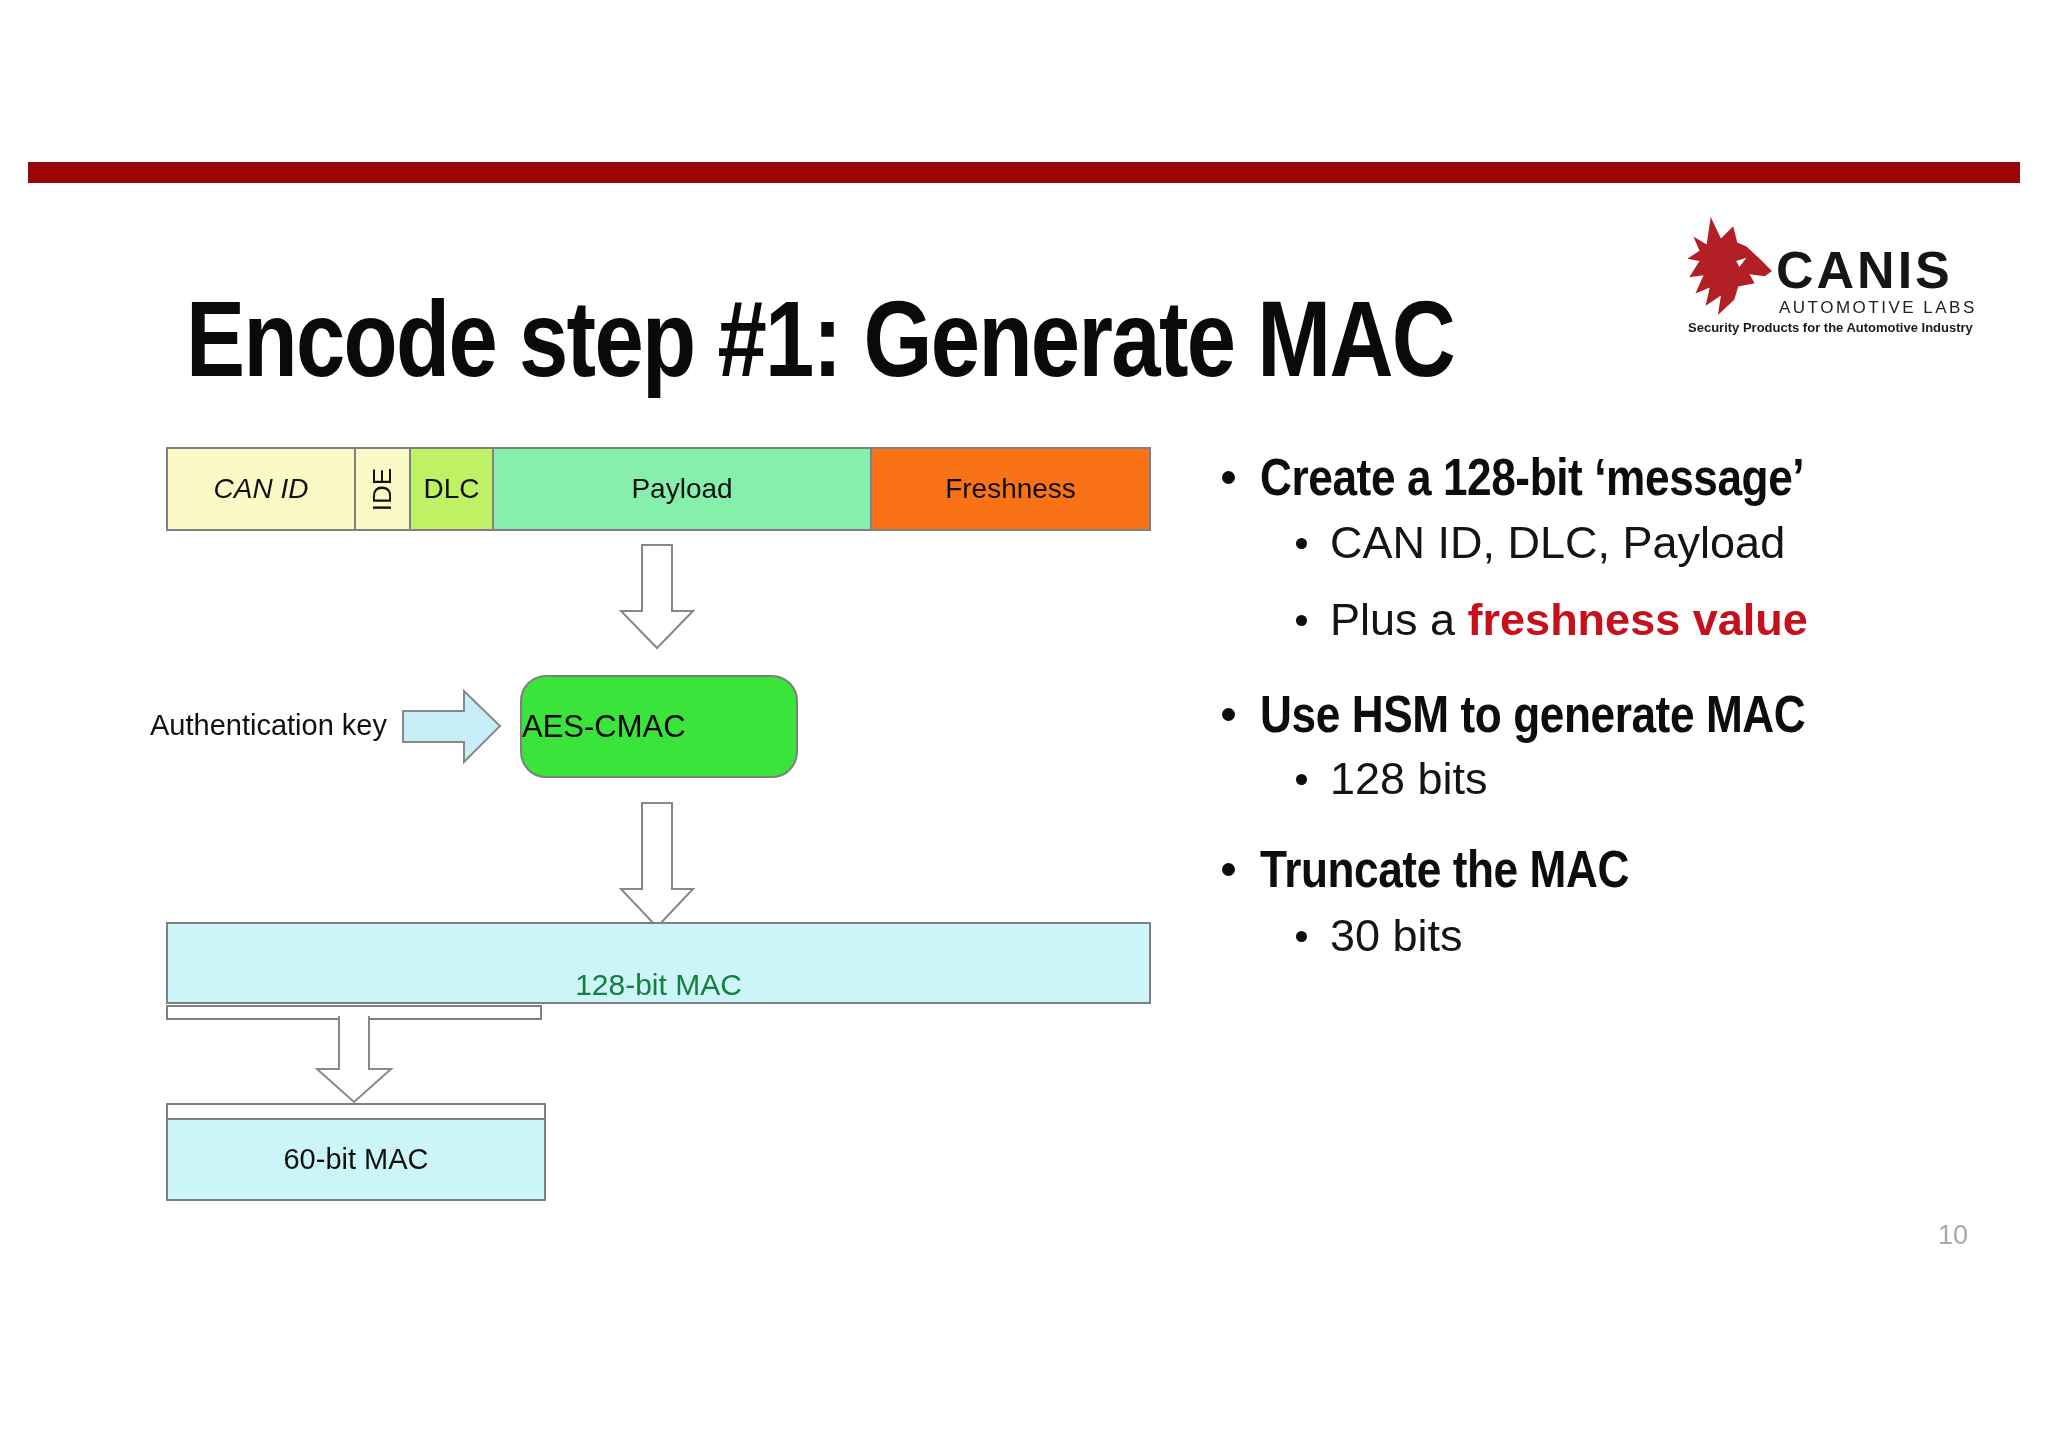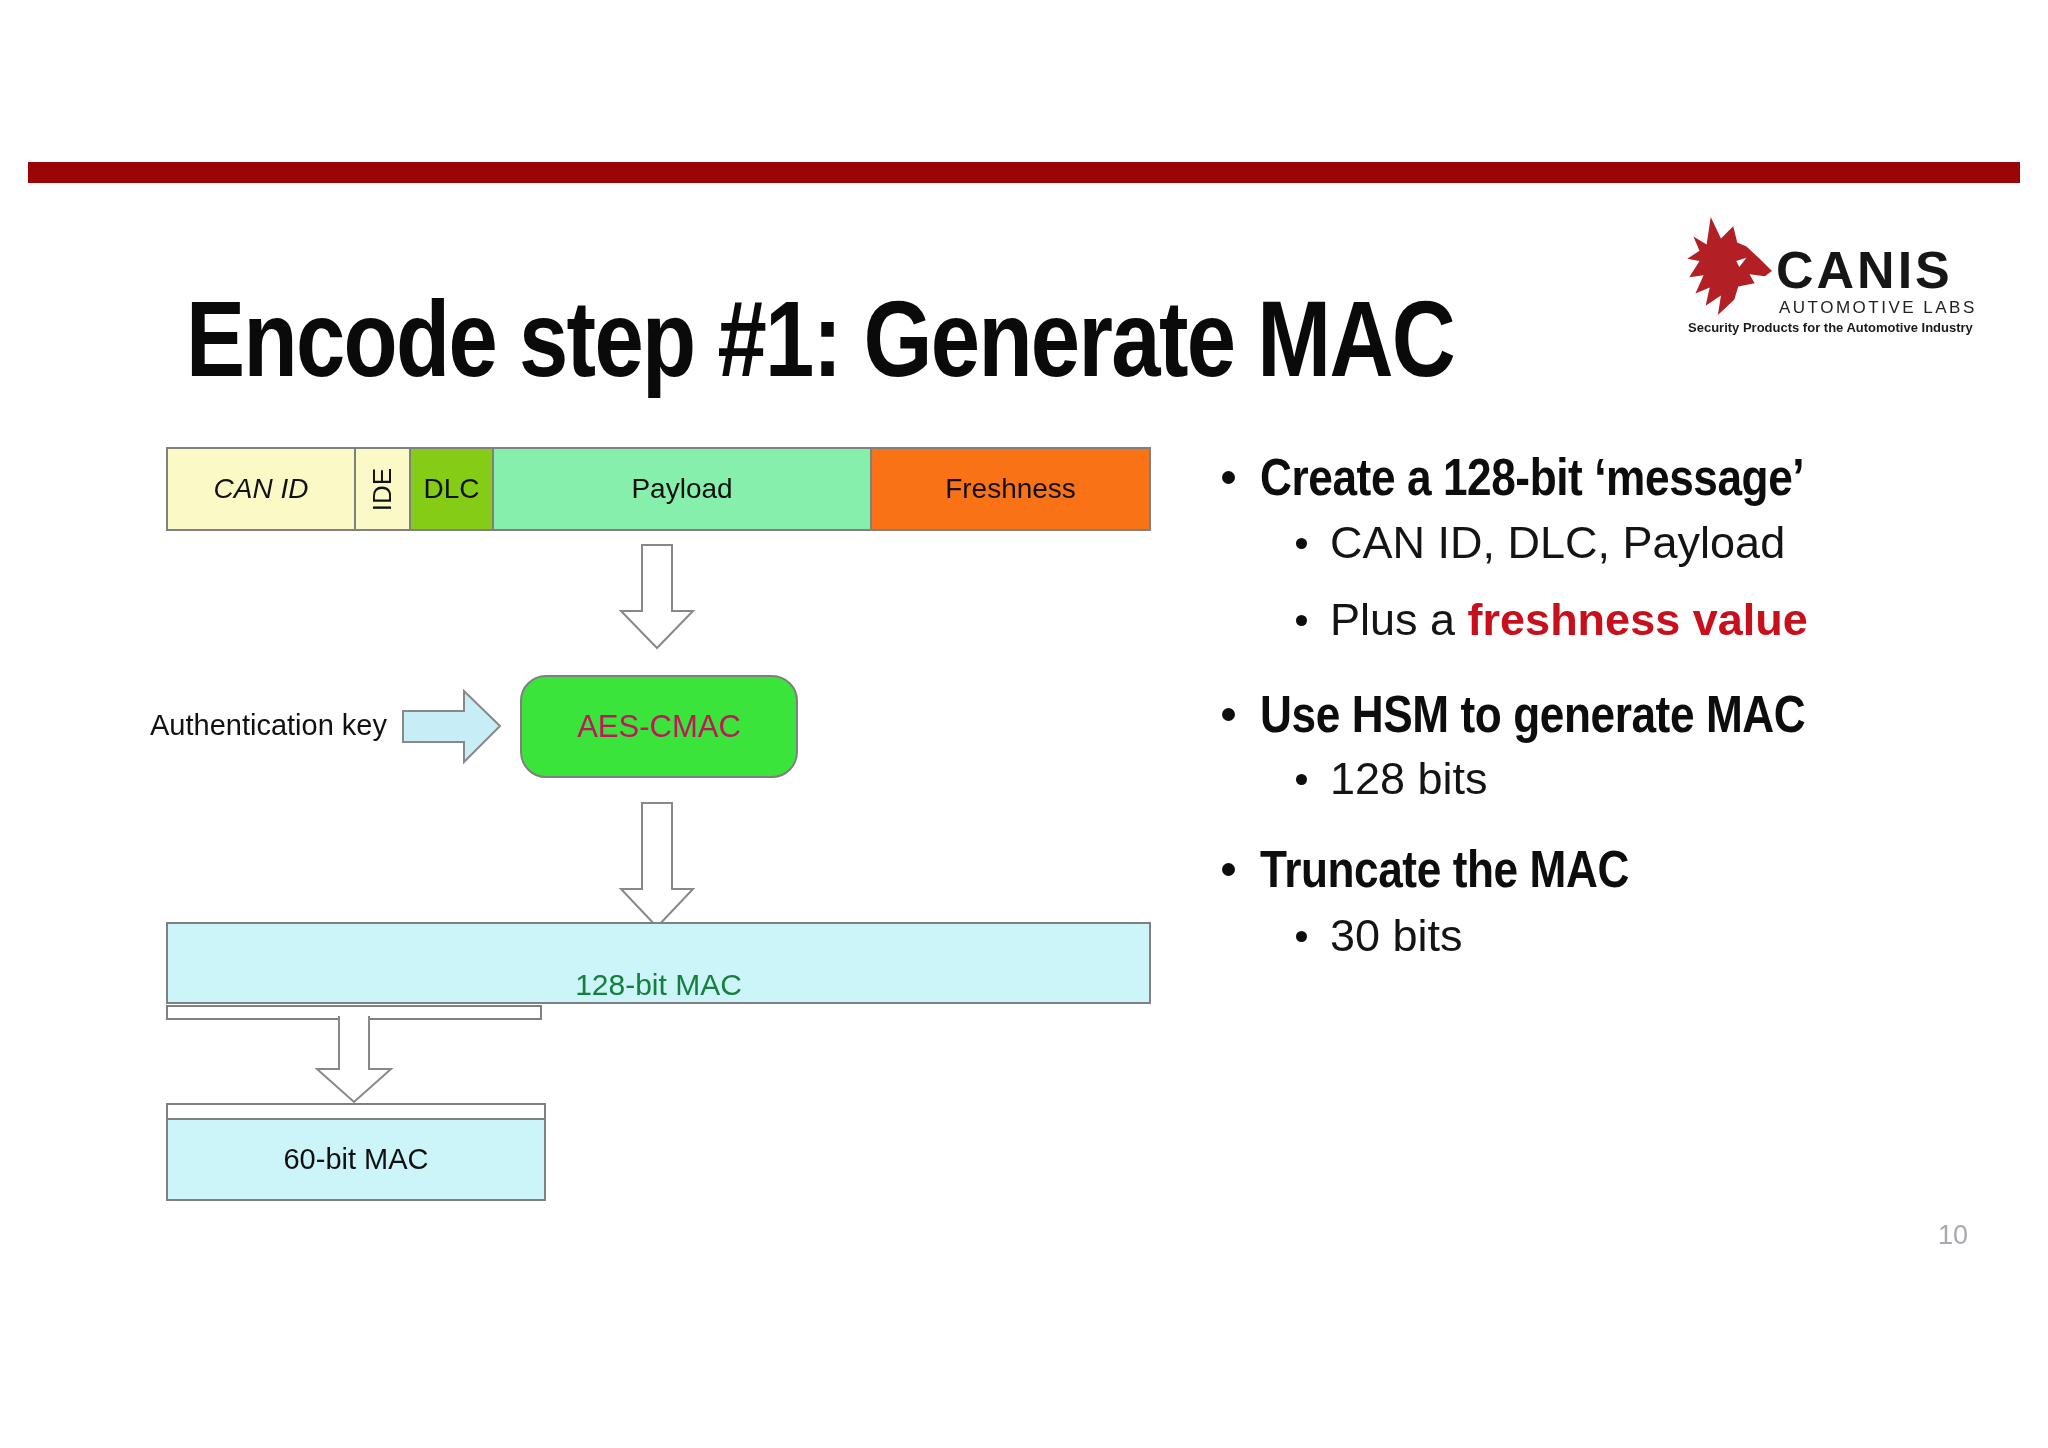--- a/index.html
+++ b/index.html
@@ -21,30 +21,30 @@
             color:#1a1a1a;line-height:1;white-space:nowrap;}
 
   
   .frame{position:absolute;left:166px;top:447px;width:985px;height:84px;display:flex;
          border:2px solid #808080;box-sizing:border-box;}
   .cell{display:flex;align-items:center;justify-content:center;font-size:28px;color:#111;
         border-left:2px solid #808080;box-sizing:border-box;}
   .cell:first-child{border-left:none;}
   .f-canid{width:186px;background:#FBFAC6;font-style:italic;}
   .f-ide{width:55px;background:#FBFAC6;}
-  .f-dlc{width:83px;background:#84cc16;}
+  .f-dlc{width:83px;background:#bef264;}
   .f-payload{width:378px;background:#86efac;}
   .f-fresh{flex:1;background:#f97316;}
   .vert{transform:rotate(-90deg);font-size:26px;white-space:nowrap;}
 
   .authkey{position:absolute;left:150px;top:709px;font-size:29px;color:#111;white-space:nowrap;}
 
   .aesbox{position:absolute;left:520px;top:675px;width:278px;height:103px;background:#3BE43B;
           border:2px solid #7f7f7f;border-radius:26px;box-sizing:border-box;
-          display:flex;align-items:center;justify-content:center;font-size:31px;color:#be185d;}
+          display:flex;align-items:center;font-size:31px;color:#000000;}
 
   .mac128{position:absolute;left:166px;top:922px;width:985px;height:82px;background:#CBF5F8;
           border:2px solid #808080;box-sizing:border-box;display:flex;align-items:flex-end;
           justify-content:center;font-size:30px;color:#15803d;}
   .strip{position:absolute;left:166px;top:1005px;width:376px;height:15px;background:#ffffff;
          border:2px solid #808080;box-sizing:border-box;}
   .mac60{position:absolute;left:166px;top:1103px;width:380px;height:98px;border:2px solid #808080;
          box-sizing:border-box;background:#fff;display:flex;flex-direction:column;}
   .mac60-band{height:13px;background:#ffffff;border-bottom:2px solid #808080;}
   .mac60-body{flex:1;background:#CBF5F8;display:flex;align-items:center;justify-content:center;

